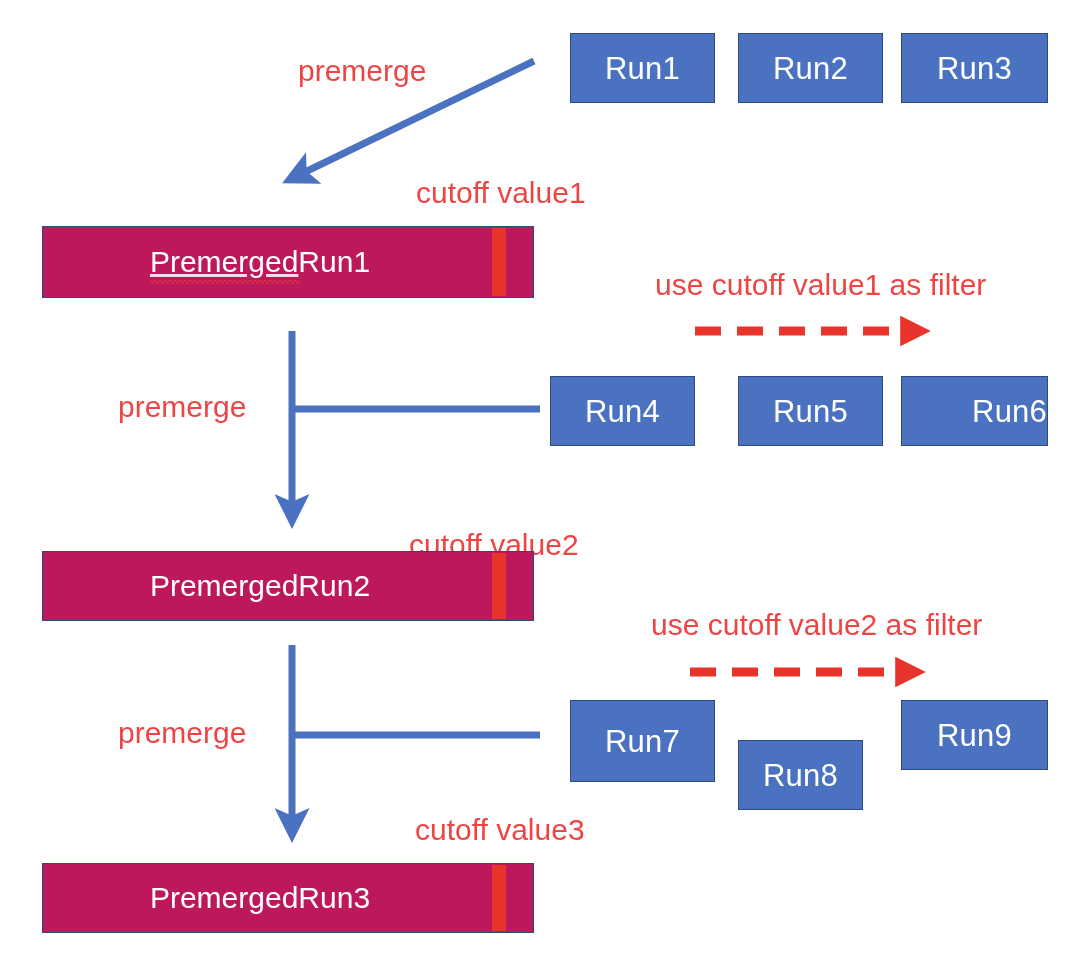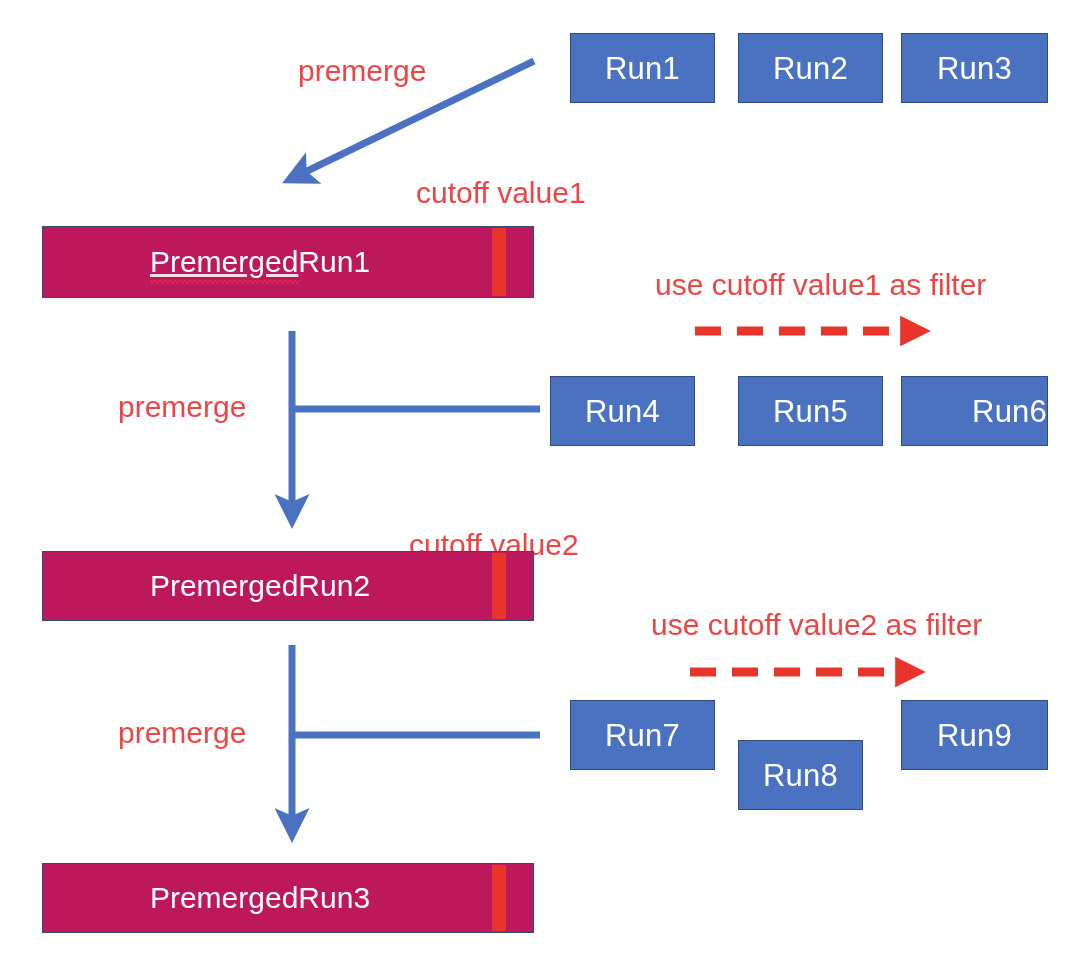--- a/index.html
+++ b/index.html
@@ -174,30 +174,31 @@
       <span>Premerged</span>
         <span> Run2</span>
     </div>
     <div class="cutoff-marker" style="left:449px; width:14px;"></div>
   </div>
 
   <div class="text-label" style="left:651px; top:610px;">use cutoff value2 as filter</div>
 
   <div class="text-label" style="left:118px; top:718px;">premerge</div>
 
-  <div class="run-box" style="left:570px; top:700px; width:145px; height:70px;">
+  <div class="run-box" style="left:570px; top:700px; width:145px; height:82px;">
     <span>Run7</span>
   </div>
   <div class="run-box" style="left:738px; top:740px; width:125px; height:70px;">
     <span>Run8</span>
   </div>
   <div class="run-box" style="left:901px; top:700px; width:147px; height:70px;">
     <span>Run9</span>
   </div>
 
+  <div class="text-label" style="left:415px; top:815px;">cutoff value3</div>
 
   <div class="premerged-bar" style="left:42px; top:863px; width:492px; height:70px;">
     <div class="premerged-label">
       <span>Premerged</span>
         <span> Run3</span>
     </div>
     <div class="cutoff-marker" style="left:449px; width:14px;"></div>
   </div>
 
 </div>

